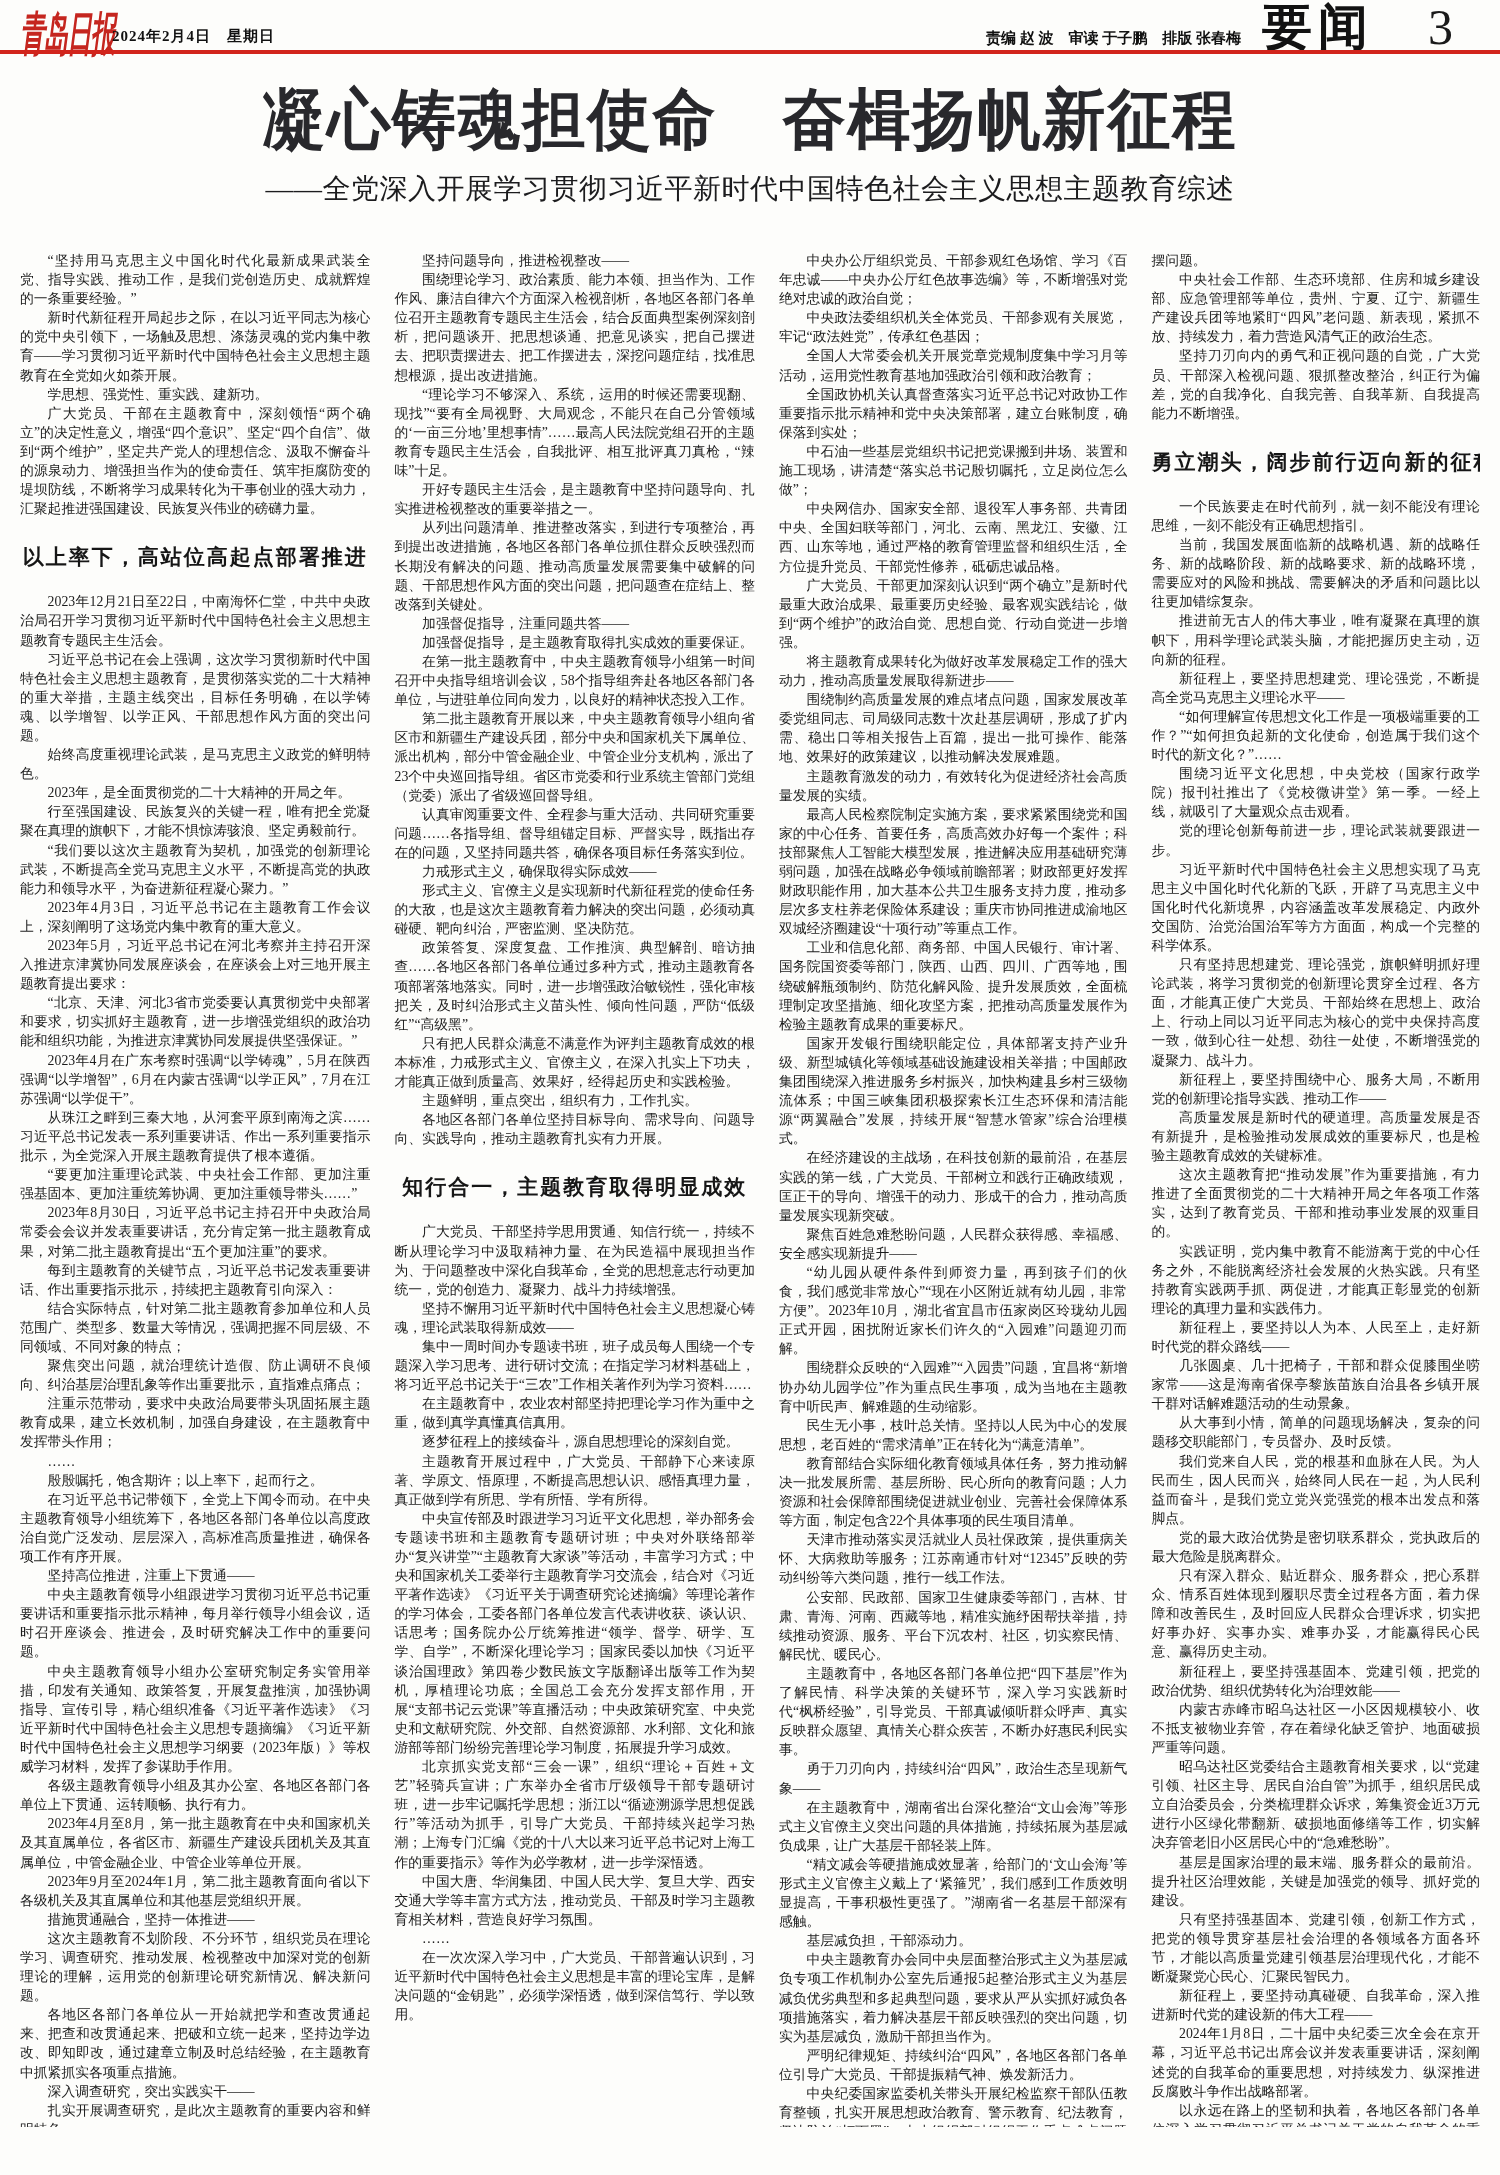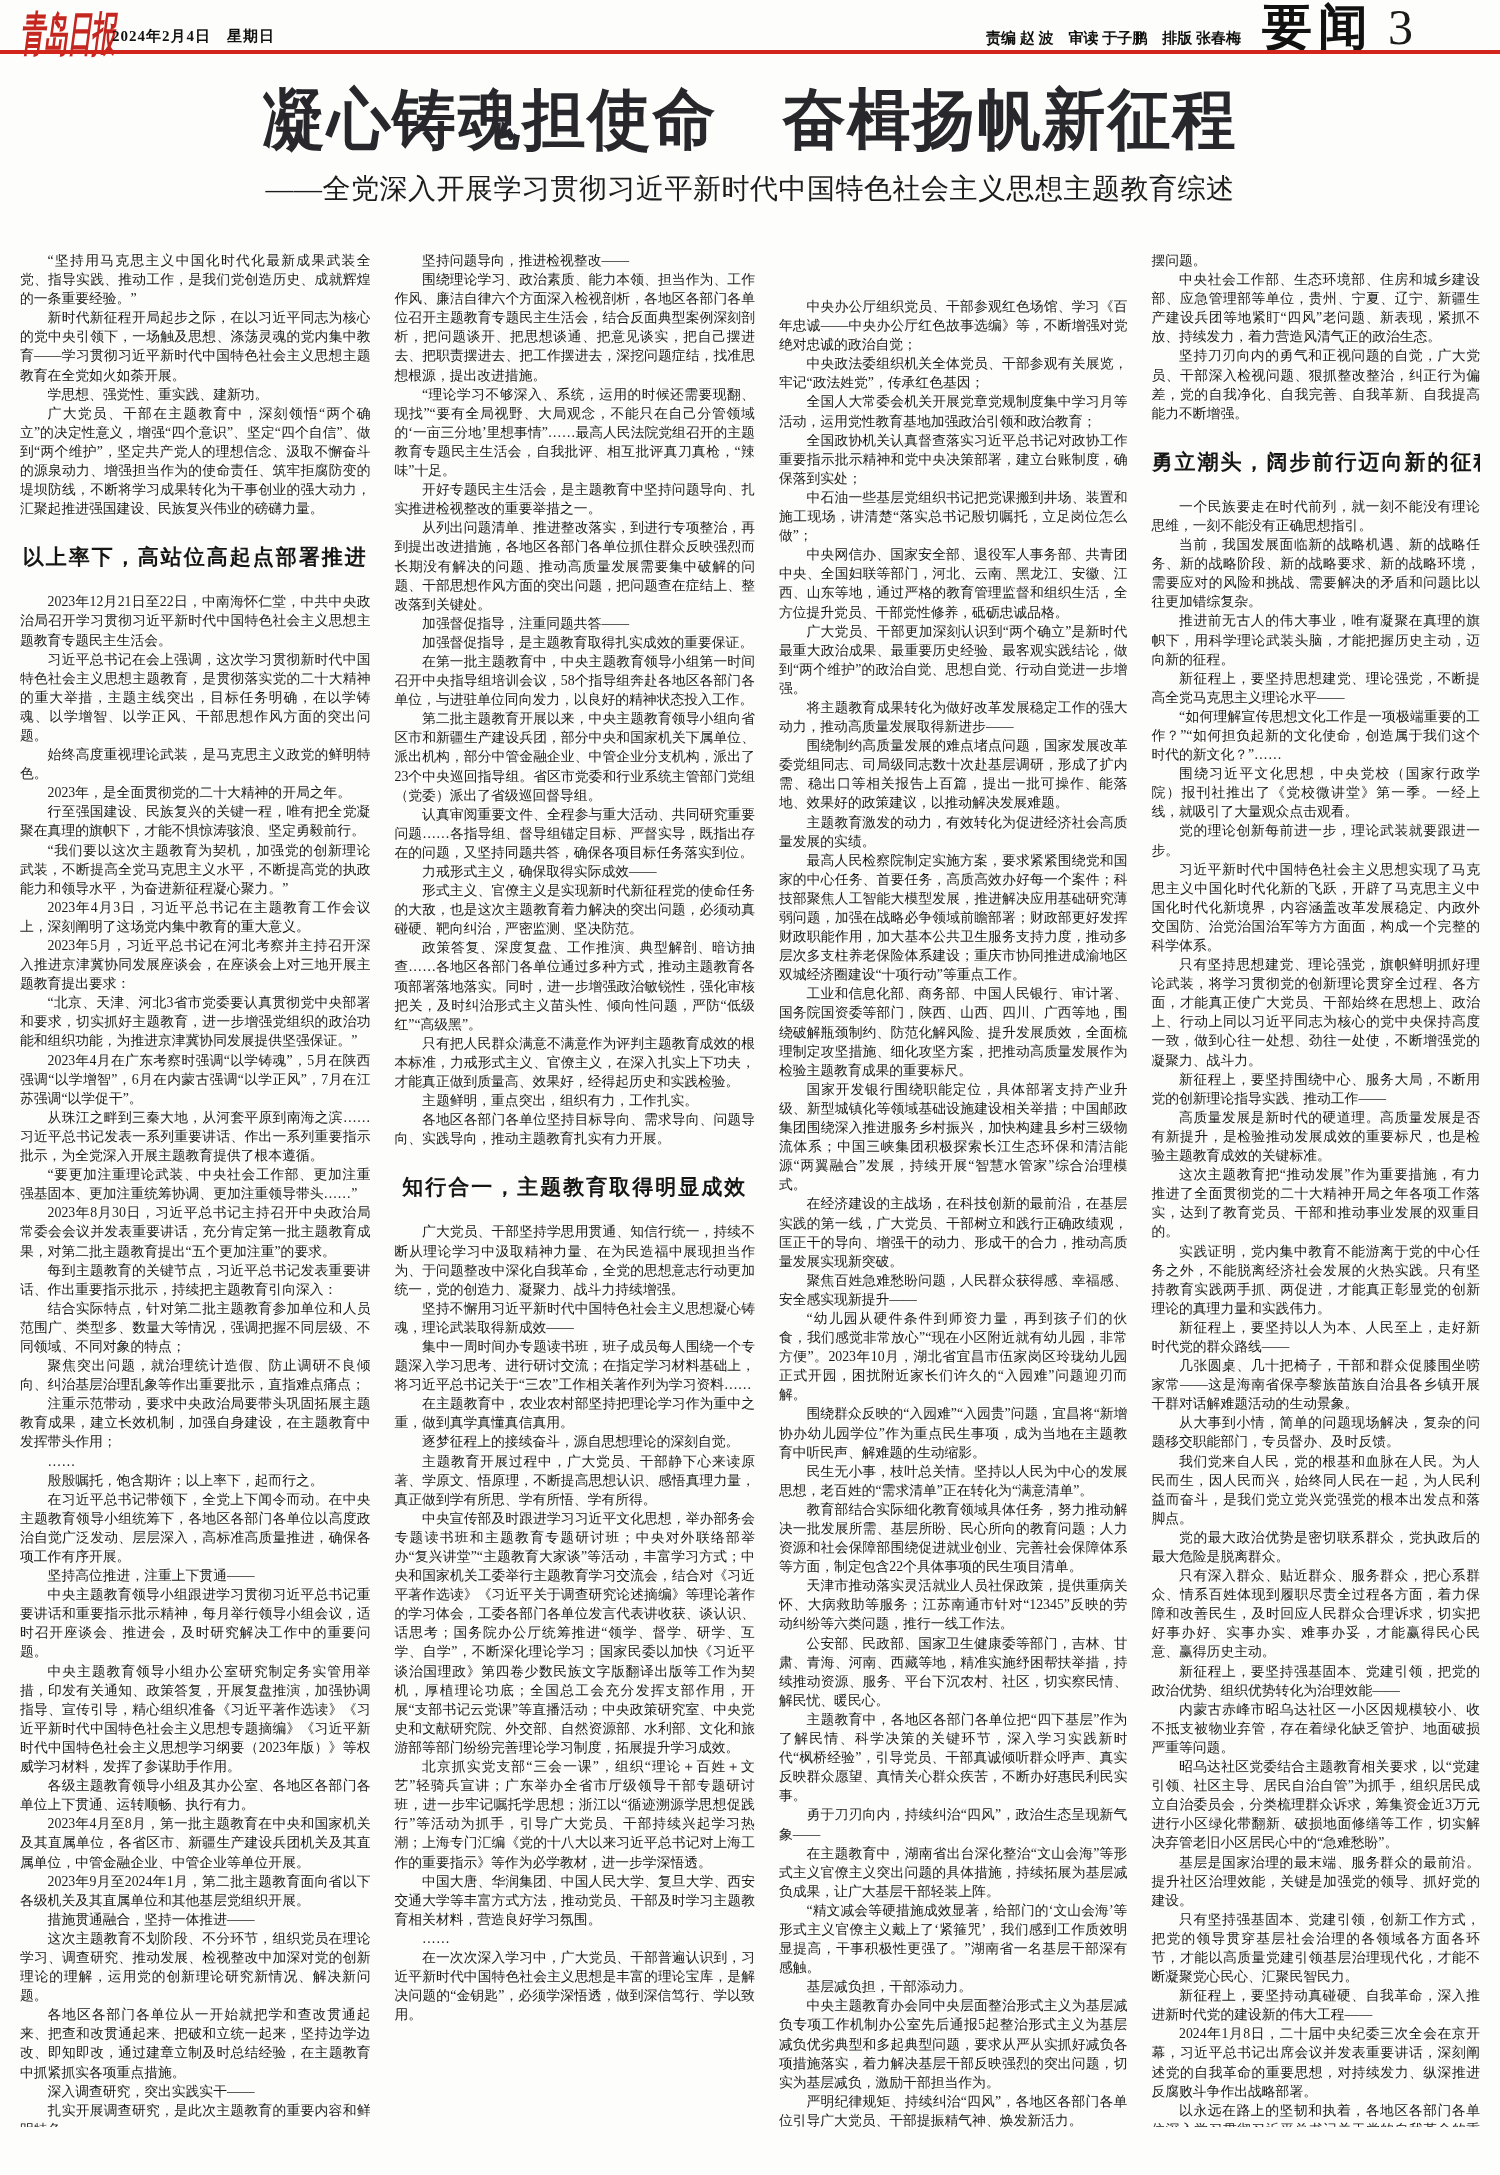--- a/index.html
+++ b/index.html
@@ -8,40 +8,40 @@
     font-family:"Liberation Serif","DejaVu Serif",serif;color:#1c1c1c;overflow:hidden;
   }
   
   .masthead{position:absolute;top:0;left:0;width:1500px;height:50px;}
   .logo{
     position:absolute;left:20px;top:2px;font-size:40px;font-weight:bold;font-style:italic;
     letter-spacing:-2px;transform:scale(0.62,1.18);transform-origin:left top;white-space:nowrap;
   }
   .dateline-top{position:absolute;left:112px;top:27px;font-size:15px;font-weight:bold;letter-spacing:1px;color:#111;}
   .credits{position:absolute;left:986px;top:29px;font-size:15px;font-weight:bold;color:#111;white-space:nowrap;}
-  .section-page{position:absolute;left:1262px;top:2px;display:flex;align-items:flex-start;}
+  .section-page{position:absolute;left:1262px;top:2px;display:flex;align-items:flex-start;gap:40px;}
   .section-name{font-size:50px;font-weight:bold;letter-spacing:6px;color:#121212;line-height:1;}
   .page-number{font-size:50px;font-weight:normal;color:#1a1a1a;margin-left:14px;line-height:1;}
   .red-rule{position:absolute;top:50px;left:0;width:1500px;height:4px;}
   
   .headline-wrap{position:absolute;top:84px;left:0;width:1500px;text-align:center;}
   .main-title{
     font-size:63px;font-weight:900;letter-spacing:2px;color:#28282c;line-height:1.1;
     transform:scale(1,1.05);transform-origin:center top;white-space:nowrap;
   }
   .sub-title{margin-top:17px;font-size:28px;color:#1c1c1e;letter-spacing:0.5px;white-space:nowrap;}
   
   .columns{
     position:absolute;top:251px;left:20px;width:1460px;height:1876px;
     display:flex;gap:24px;overflow:hidden;
   }
   .col{overflow:hidden;height:100%;}
   .col:nth-child(1){width:352px;}
   .col:nth-child(2){width:362px;}
-  .col:nth-child(3){width:350px;margin-top:46px;}
+  .col:nth-child(3){width:350px;}
   .col:nth-child(4){width:330px;}
   .col p{
     margin:0;font-size:13.8px;line-height:19.1px;text-align:justify;
     text-indent:2em;color:#1b1b1b;
   }
   .col p.cont{text-indent:0;}
   .col-heading{
     font-size:21px;font-weight:bold;text-align:center;letter-spacing:2px;
     margin:25px 0 21px 0;color:#161616;white-space:nowrap;
   }

